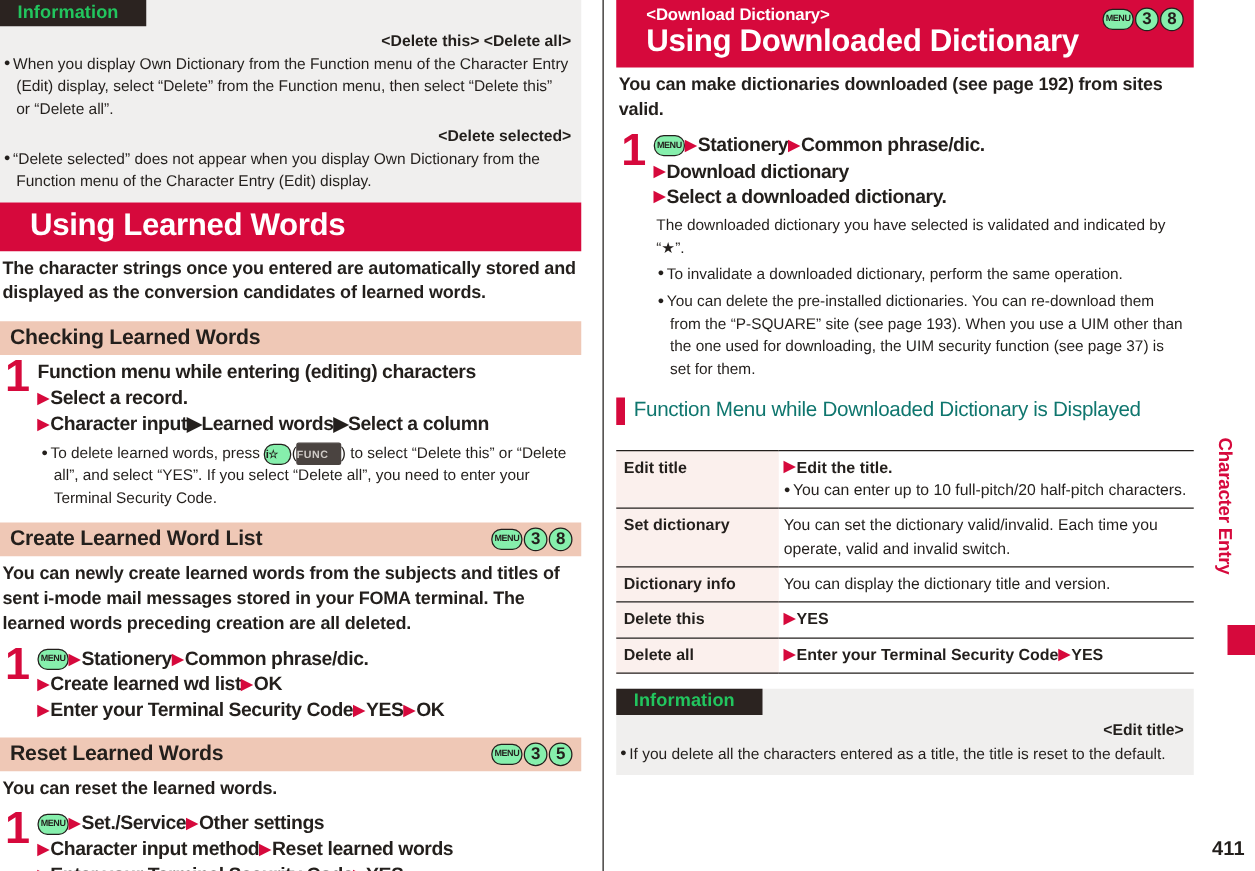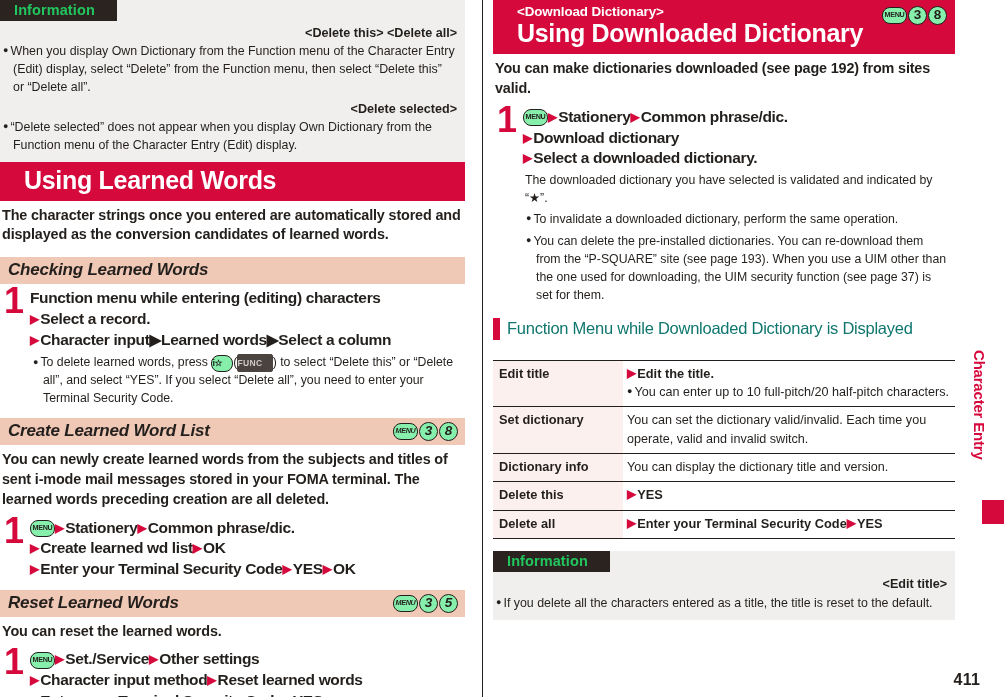--- a/index.html
+++ b/index.html
@@ -105,21 +105,20 @@
     padding: 5px 4px 4px 2px;
     letter-spacing: -.15px;
   }
 
   
   .subhead {
     background: #efc8b6;
     position: relative;
     padding: 3px 8px 4px 8px;
     margin-top: 8px;
-    font-style: italic;
   }
   .subhead .txt {
     font-size: 17px;
     font-weight: bold;
     color: #231f1c;
     letter-spacing: -.2px;
   }
   .subhead .keys {
     position: absolute;
     right: 7px;
@@ -286,21 +285,21 @@
   .side-mark {
     position: absolute;
     right: 0px;
     top: 500px;
     width: 22px;
     height: 24px;
     background: #d6093c;
   }
   .page-num {
     position: absolute;
-    right: 24px;
+    right: 8px;
     bottom: 8px;
     font-size: 16px;
     font-weight: bold;
     color: #231f1c;
     letter-spacing: .2px;
   }
 </style>
 </head>
 <body>
 

